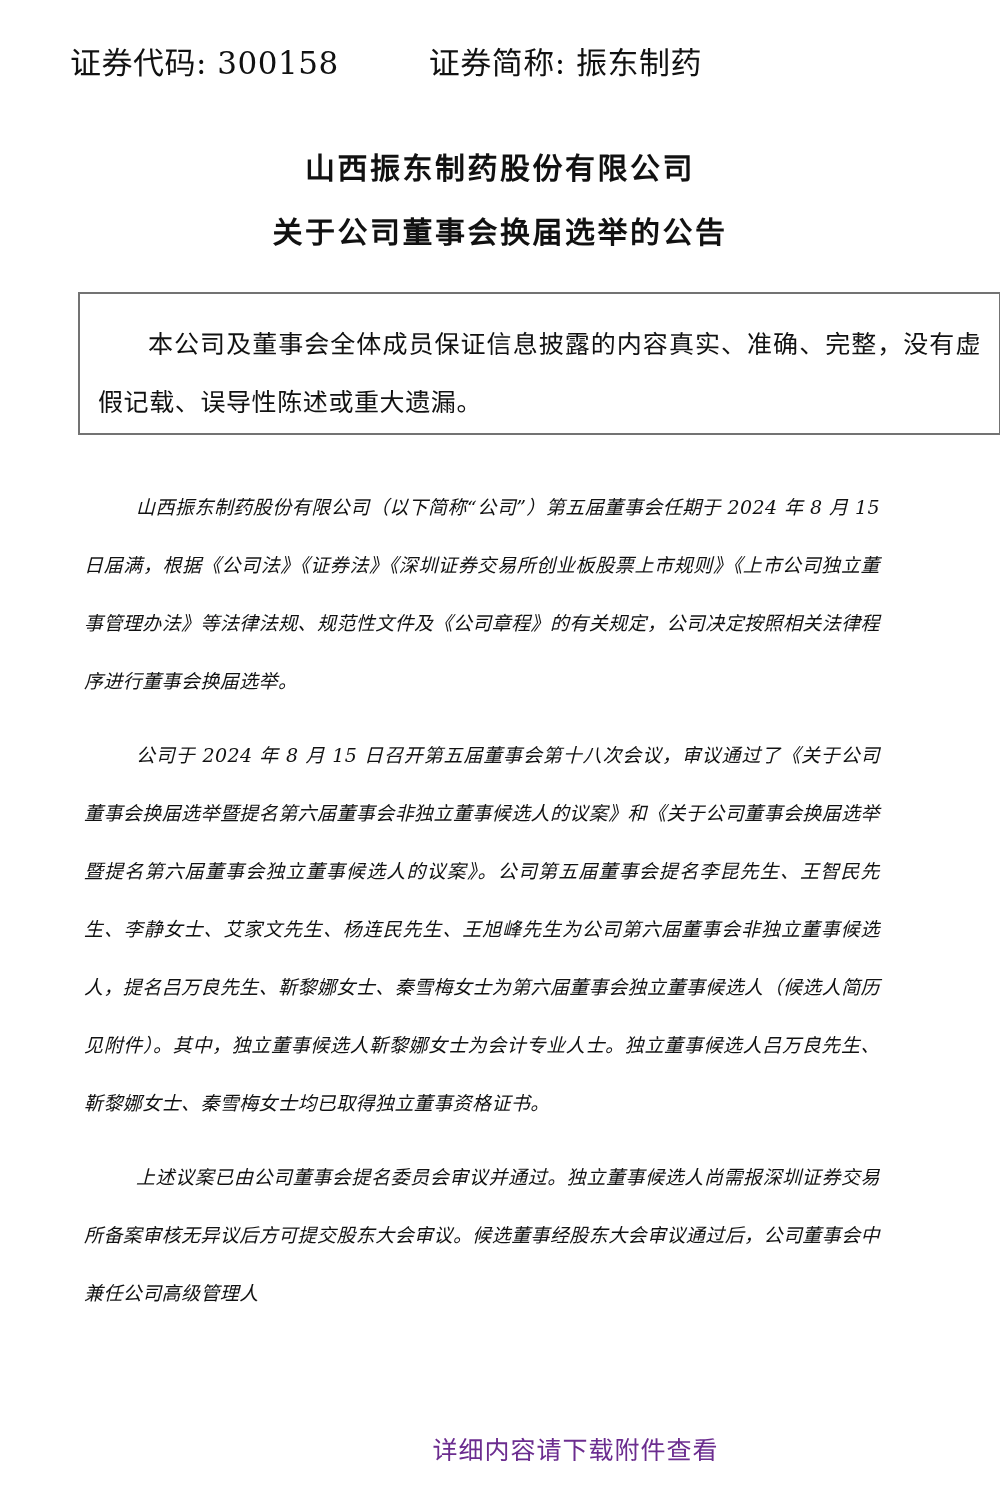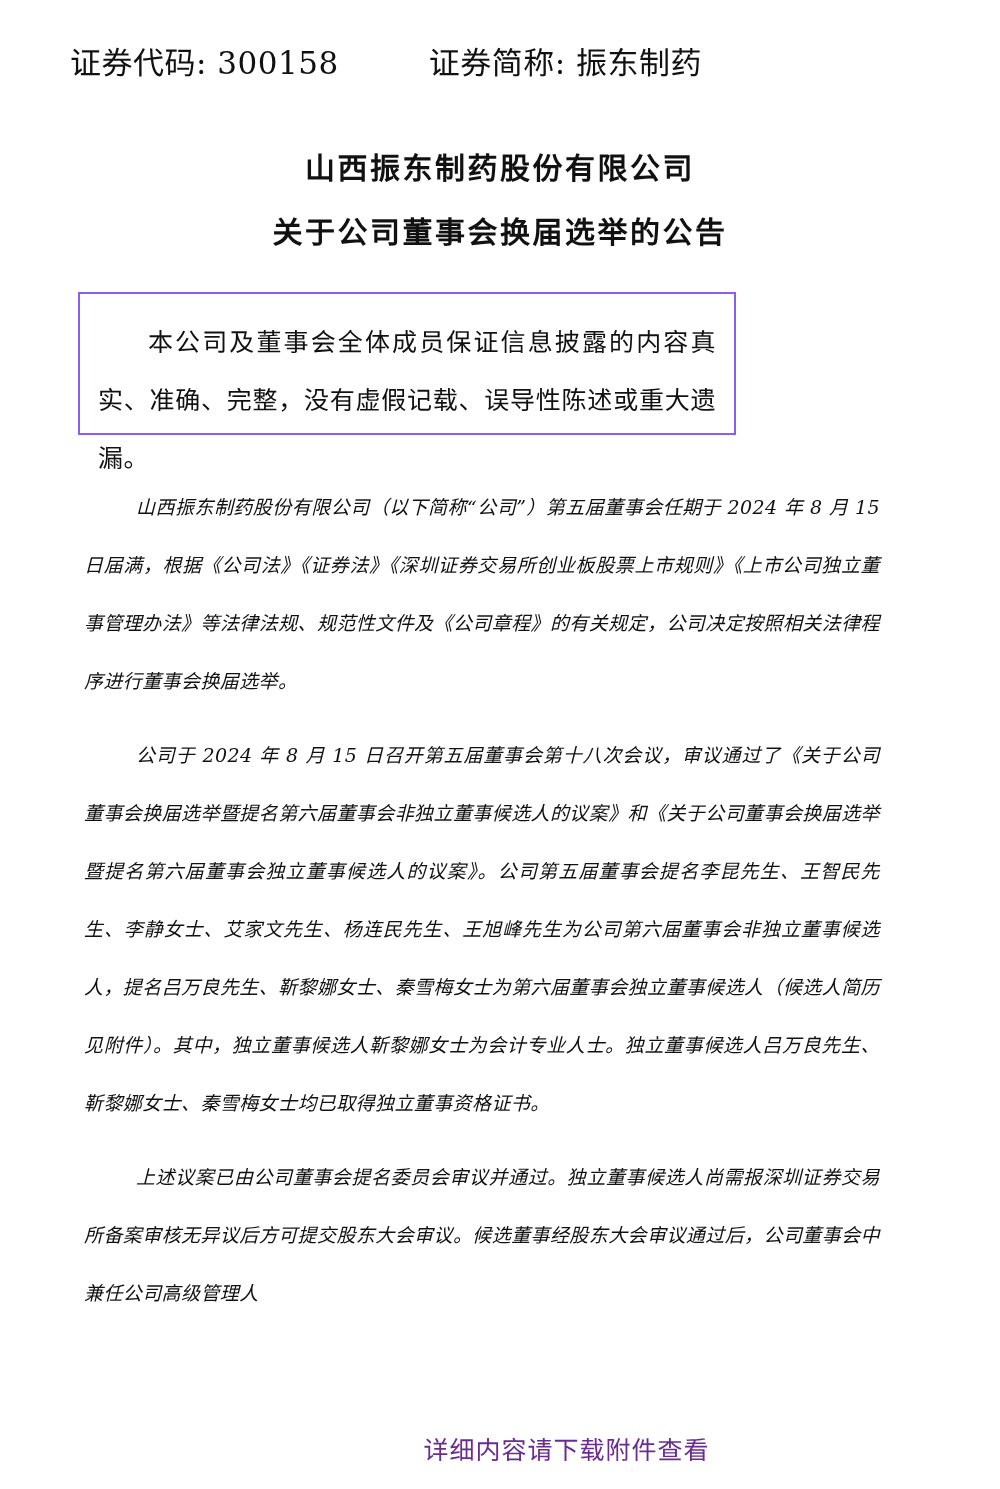--- a/index.html
+++ b/index.html
@@ -55,25 +55,24 @@
     line-height: 1;
     margin: 12px;
   }
   .title-line.first { margin-bottom: 34px; }
 
   
   .disclaimer-box {
     position: absolute;
     left: 78px;
     top: 292px;
-    width: 658px;
+    width: 923px;
     height: 143px;
-    border: 2px solid #8b5cf6;
+    border: 2px solid #737373;
     box-sizing: border-box;
-    font-family: Liberation Mono, monospace;
   }
   .disclaimer-text {
     margin: 0;
     padding: 22px 18px 0 18px;
     font-size: 25px;
     line-height: 58px;
     text-indent: 50px;
     text-align: justify;
     text-justify: inter-ideograph;
     letter-spacing: 0.6px;
@@ -93,21 +92,21 @@
     text-indent: 52px;
     text-align: justify;
     text-justify: inter-ideograph;
     letter-spacing: 0.4px;
     font-style: italic;
   }
 
   
   .footer-note {
     position: absolute;
-    left: 4px;
+    left: 13px;
     top: 1430px;
     width: 980px;
     text-align: center;
     padding-right: 0;
   }
   .footer-note .note-text {
     display: inline-block;
     font-family: "DejaVu Sans", "Liberation Sans", sans-serif;
     font-size: 25px;
     letter-spacing: 1px;

